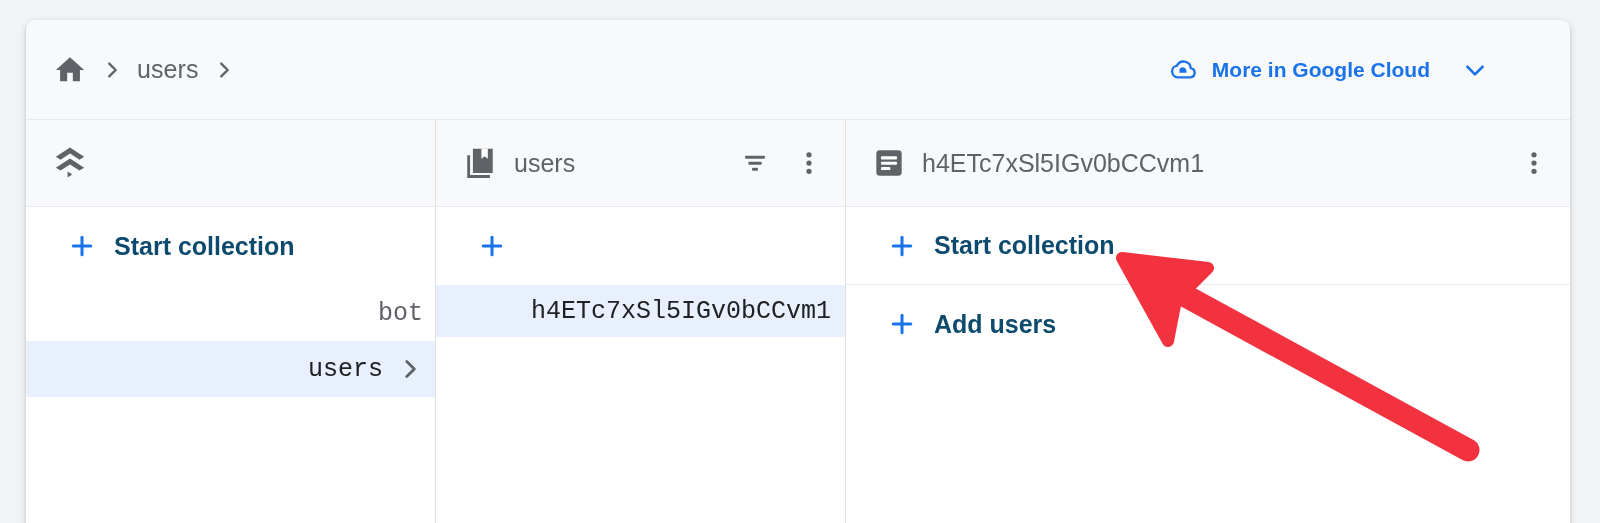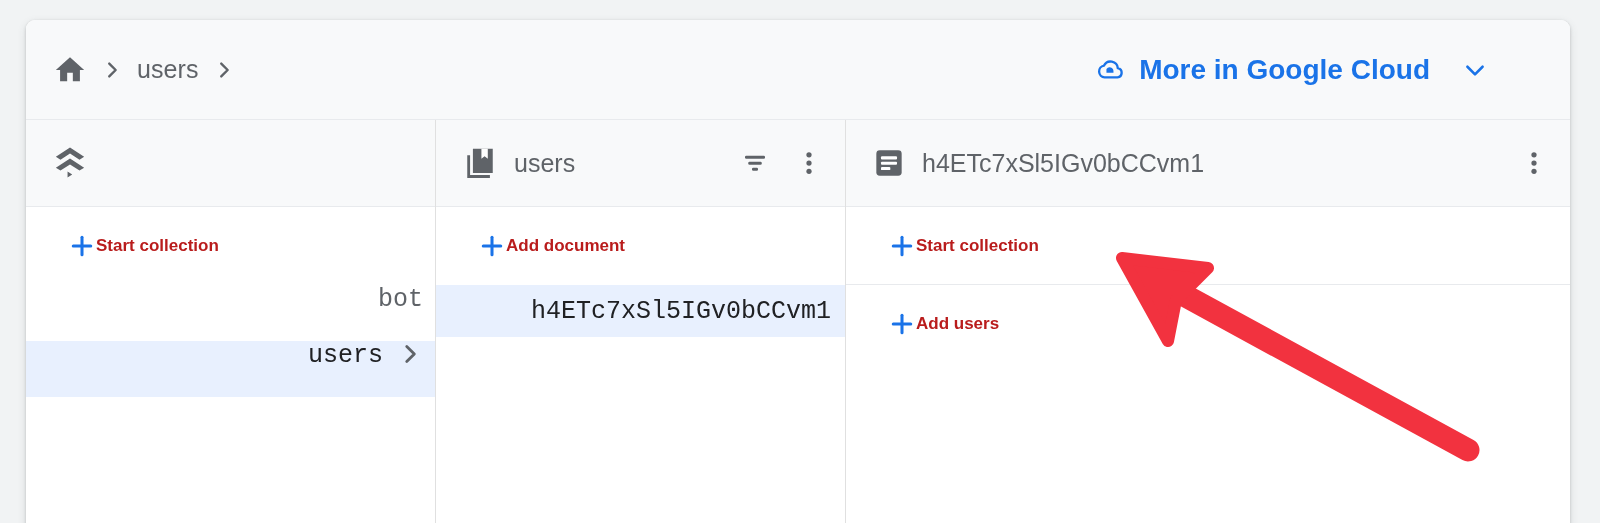--- a/index.html
+++ b/index.html
@@ -78,21 +78,21 @@
     top: 50%;
     transform: translateY(-50%);
     display: flex;
     align-items: center;
     gap: 13px;
     cursor: pointer;
   }
   .cloud-icon { width: 34px; height: 26px; display: block; }
   .cloud-icon svg { display: block; }
   .more-cloud-label {
-    font-size: 28px;
+    font-size: 21px;
     color: #1a73e8;
     font-weight: bold;
     white-space: nowrap;
   }
   .more-chevron {
     margin-left: 19px;
     display: flex;
     align-items: center;
   }
   .more-chevron svg { display: block; }
@@ -173,31 +173,32 @@
 
   .plus-icon {
     margin-left: 42px;
     display: flex;
     align-items: center;
   }
   .col-3 .plus-icon { margin-left: 42px; }
   .plus-icon svg { display: block; }
 
   .action-label {
-    font-size: 17px;
-    color: #b91c1c;
+    font-size: 25px;
+    color: #0c4a6e;
     font-weight: bold;
+    margin-left: 18px;
     white-space: nowrap;
   }
 
   
   .list-row {
     height: 56px;
     display: flex;
-    align-items: flex-start;
+    align-items: center;
     justify-content: flex-end;
     padding-right: 12px;
     cursor: pointer;
     box-sizing: border-box;
     padding-left: 24px;
   }
   .list-row.selected { background: #e8f0fe; }
   .list-row-label {
     font-family: "Liberation Mono", "DejaVu Sans Mono", monospace;
     font-size: 25px;
@@ -354,21 +355,20 @@
           </div>
         </div>
 
         <div class="action-row">
           <span class="plus-icon">
             <svg width="28" height="28" viewBox="0 0 24 24" fill="none" stroke="#1a73e8" stroke-width="2.6" stroke-linecap="round">
               <line x1="12" y1="4.5" x2="12" y2="19.5"></line>
               <line x1="4.5" y1="12" x2="19.5" y2="12"></line>
             </svg>
           </span>
-          <span class="action-label">Add document</span>
         </div>
 
         <div class="doc-row selected">
           <span class="doc-row-label">h4ETc7xSl5IGv0bCCvm1</span>
         </div>
       </div>
 
       <div class="col col-3">
         <div class="col-head">
           <span class="col-head-icon">

